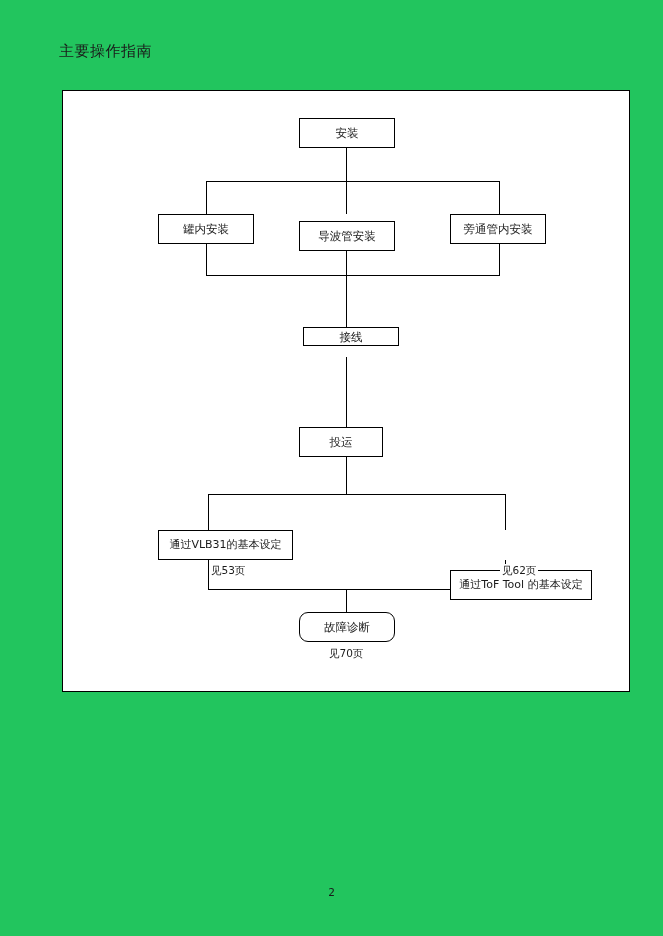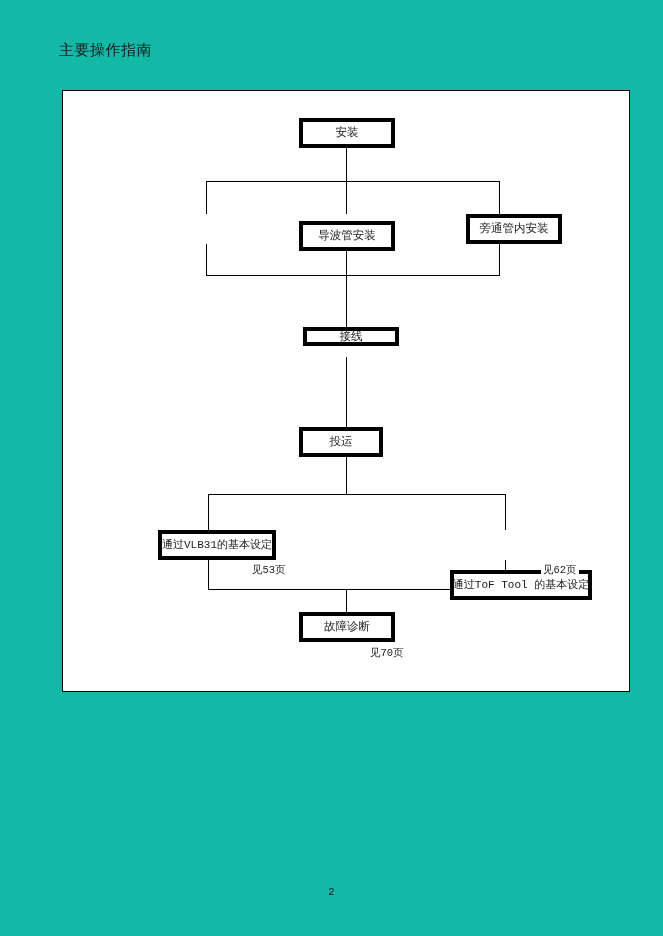--- a/index.html
+++ b/index.html
@@ -14,22 +14,21 @@
     font-family: "DejaVu Sans", "Liberation Sans", sans-serif;
     color: #1a1a1a;
     overflow: hidden;
   }
 
   #page {
     position: absolute;
     left: 0; top: 0;
     width: 663px;
     height: 936px;
-    background: #14b8a6;
-    font-family: Liberation Mono, monospace;
+    background: #22c55e;
   }
 
   
   #page-title {
     position: absolute;
     left: 59px;
     top: 41px;
     font-size: 15px;
     line-height: 21px;
     letter-spacing: 0.5px;
@@ -52,21 +51,21 @@
   
   #flowchart {
     position: absolute;
     left: 0; top: 0;
     width: 566px;
     height: 600px;
   }
 
   .node {
     position: absolute;
-    border: 4px solid #000000;
+    border: 1px solid #000000;
     box-sizing: border-box;
     background: #ffffff;
     display: flex;
     align-items: center;
     justify-content: center;
     font-size: 11.5px;
     line-height: 14px;
     color: #1a1a1a;
     white-space: nowrap;
     z-index: 3;
@@ -82,33 +81,32 @@
 
   .page-ref {
     position: absolute;
     font-size: 10.5px;
     line-height: 13px;
     color: #1a1a1a;
     white-space: nowrap;
     z-index: 3;
     background: #ffffff;
     padding: 0 2px;
-    margin-left: 41px;
   }
 
   
   #node-install      { left: 236px; top: 27px;  width: 96px; height: 30px; }
   #node-in-tank      { left: 95px;  top: 123px; width: 96px; height: 30px; }
   #node-waveguide    { left: 236px; top: 130px; width: 96px; height: 30px; }
-  #node-bypass       { left: 387px; top: 123px; width: 96px; height: 30px; margin-left: 16px; }
+  #node-bypass       { left: 387px; top: 123px; width: 96px; height: 30px; }
   #node-wiring       { left: 240px; top: 236px; width: 96px; height: 19px; }
   #node-commission   { left: 236px; top: 336px; width: 84px; height: 30px; }
-  #node-vlb31        { left: 95px;  top: 439px; width: 118px; height: 30px; }
+  #node-vlb31        { left: 95px;  top: 439px; width: 135px; height: 30px; }
   #node-toftool      { left: 387px; top: 439px; width: 142px; height: 30px; margin-top: 40px; }
-  #node-diagnosis    { left: 236px; top: 521px; width: 96px; height: 30px; }
+  #node-diagnosis    { left: 236px; top: 521px; width: 96px; height: 30px; border-radius: 9px; }
 
   #node-toftool, #node-vlb31 { font-size: 11px; }
 
   
   #ref-vlb31     { left: 146px; top: 473px; }
   #ref-toftool   { left: 437px; top: 473px; }
   #ref-diagnosis { left: 264px; top: 556px; }
 
   
   #page-number {
@@ -160,20 +158,23 @@
       <div class="connector v-line" style="left:442px; top:469px; height:29px;"></div>
 
       <div class="connector h-line" style="left:145px; top:498px; width:298px;"></div>
 
       <div class="connector v-line" style="left:283px; top:498px; height:23px;"></div>
 
       <div class="node" id="node-install">
         <span>安装</span>
       </div>
 
+      <div class="node" id="node-in-tank">
+        <span>罐内安装</span>
+      </div>
 
       <div class="node" id="node-waveguide">
         <span>导波管安装</span>
       </div>
 
       <div class="node" id="node-bypass">
         <span>旁通管内安装</span>
       </div>
 
       <div class="node" id="node-wiring">

